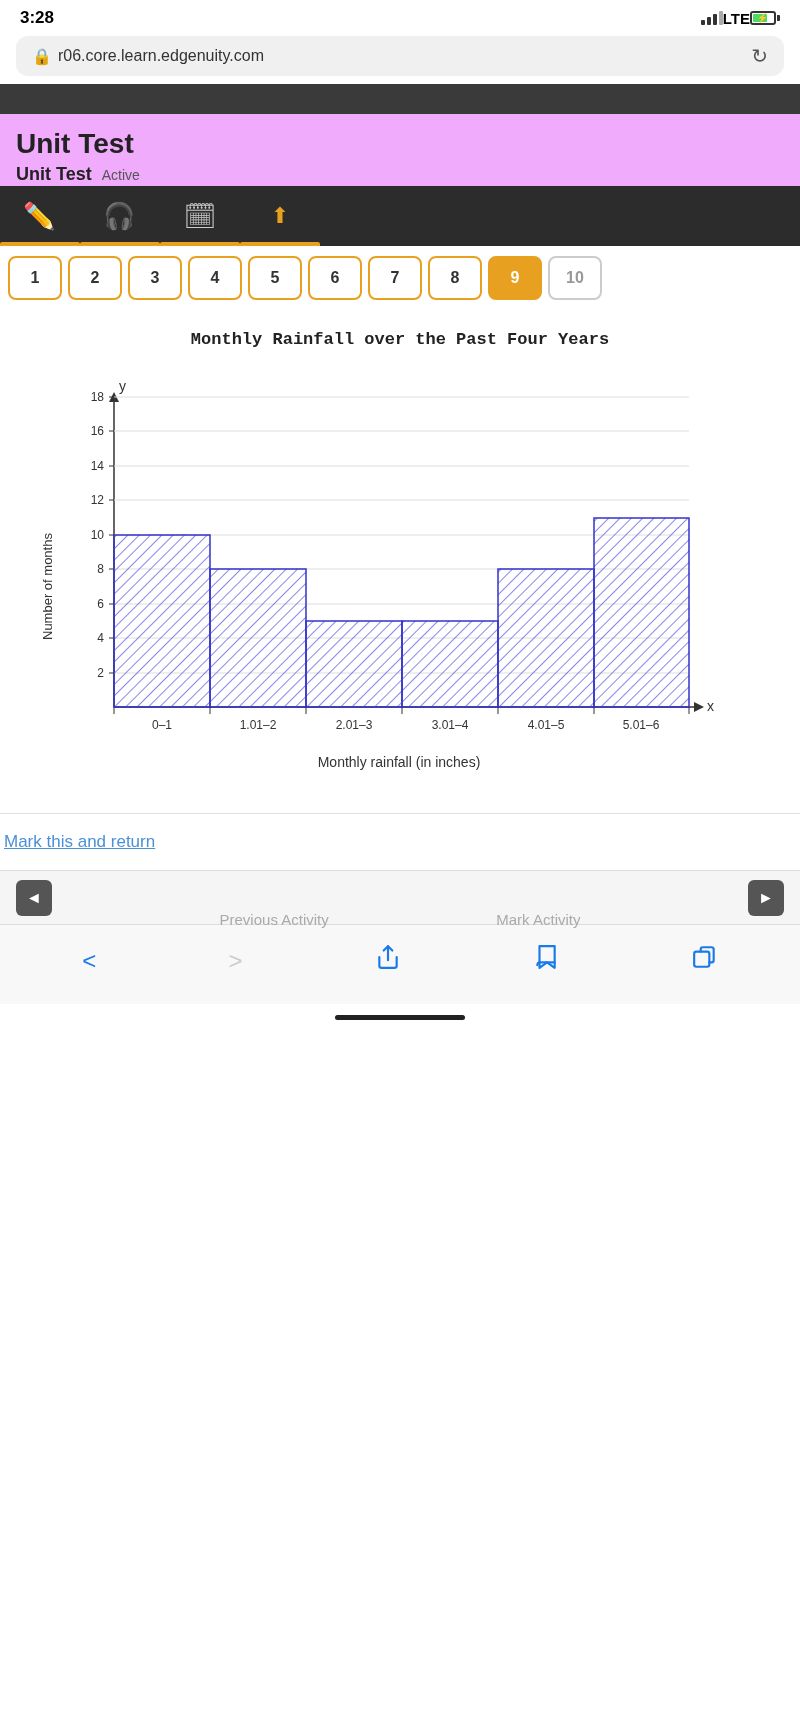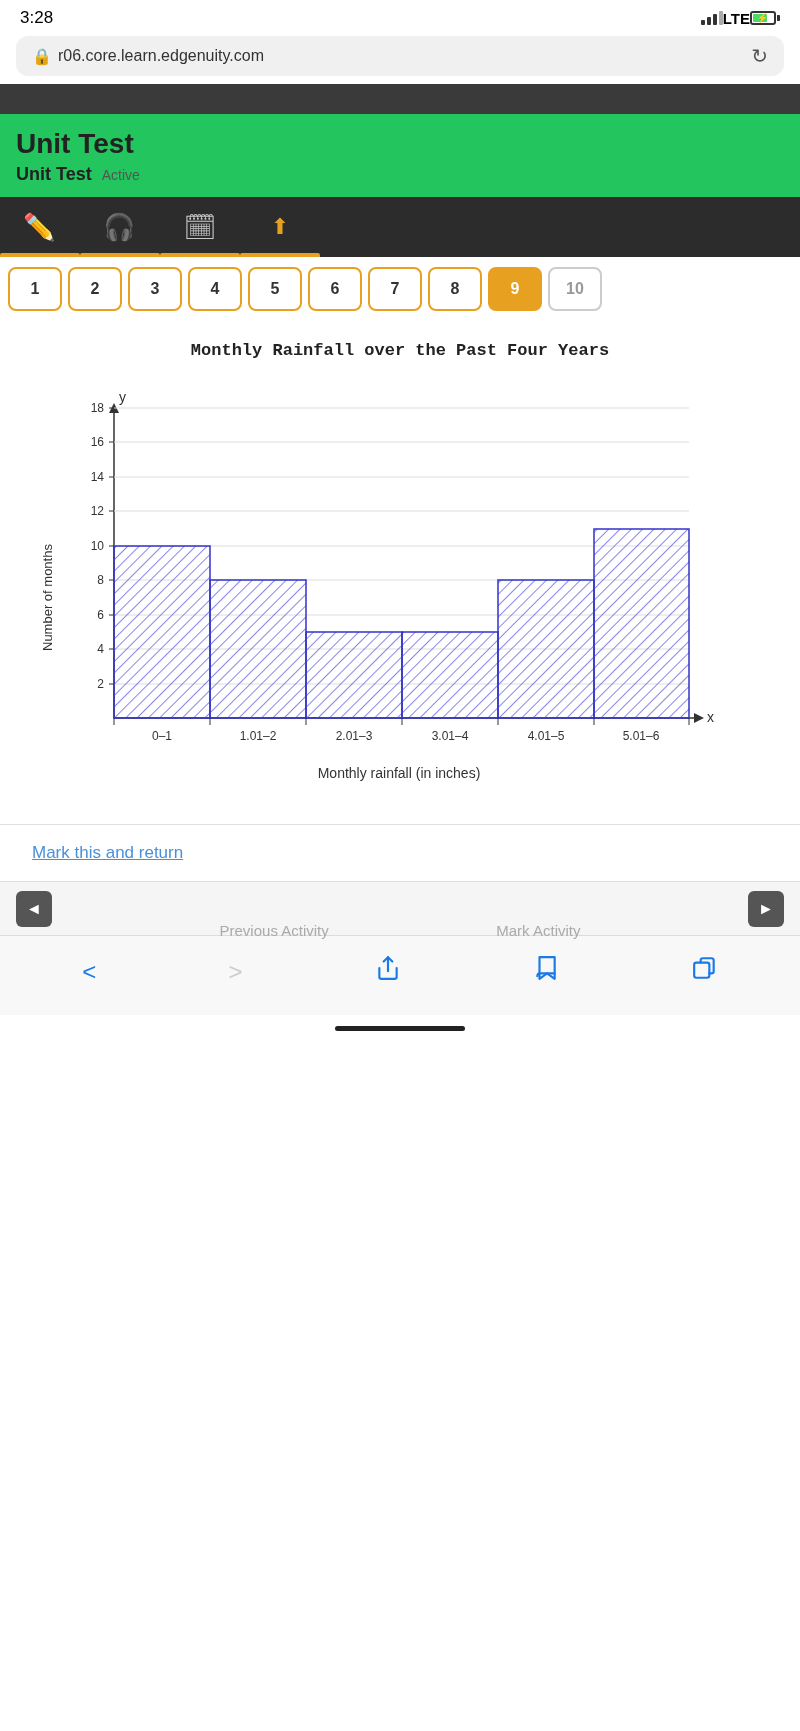--- a/index.html
+++ b/index.html
@@ -9,41 +9,41 @@
     
     .status-bar {
       background: #fff;
       display: flex;
       justify-content: space-between;
       align-items: center;
       padding: 8px 20px 4px 20px;
       font-size: 17px;
       font-weight: 600;
     }
-    .status-time { font-weight: 400; font-size: 17px; }
+    .status-time { font-weight: 700; font-size: 17px; }
     .status-right { display: flex; align-items: center; font-size: 14px; }
 
     
     .address-bar {
       background: #f0f0f0;
       border-radius: 12px;
       margin: 4px 16px 8px 16px;
       padding: 8px 16px;
       display: flex;
       align-items: center;
       justify-content: space-between;
     }
     .address-bar-url { font-size: 16px; color: #333; display: flex; align-items: center; gap: 6px; }
     .address-bar-refresh { font-size: 20px; color: #555; }
 
     
     .top-nav { background: #3a3a3a; padding: 12px 16px 8px 16px; }
 
     
-    .page-header { background: #22c55e; padding: 14px 16px 12px 16px; }
+    .page-header { background: #f0abfc; padding: 14px 16px 1px 16px; }
     .page-title-main { font-size: 28px; font-weight: 700; color: #222; }
     .page-subtitle-row { display: flex; align-items: center; gap: 10px; margin-top: 4px; }
     .page-subtitle { font-size: 18px; font-weight: 700; color: #222; }
     .page-status { font-size: 14px; color: #555; font-weight: 400; }
 
     
     .toolbar { background: #2c2c2c; display: flex; gap: 0; padding: 0; }
     .toolbar-btn {
       width: 80px; height: 60px;
       display: flex; flex-direction: column;
@@ -95,21 +95,21 @@
     .chart-ylabel {
       display: flex; align-items: center; justify-content: center;
       writing-mode: vertical-rl;
       transform: rotate(180deg);
       font-size: 13px; color: #333;
       margin-right: 4px;
       white-space: nowrap;
     }
 
     
-    .mark-return-section { border-top: 1px solid #e0e0e0; padding: 18px 32px; }
+    .mark-return-section { border-top: 1px solid #e0e0e0; padding: 18px 4px; }
     .mark-return-link { color: #4a90d9; font-size: 17px; text-decoration: underline; cursor: pointer; }
 
     
     .activity-nav {
       background: #f5f5f5;
       border-top: 1px solid #ddd;
       display: flex;
       align-items: center;
       justify-content: space-between;
       padding: 10px 16px;

